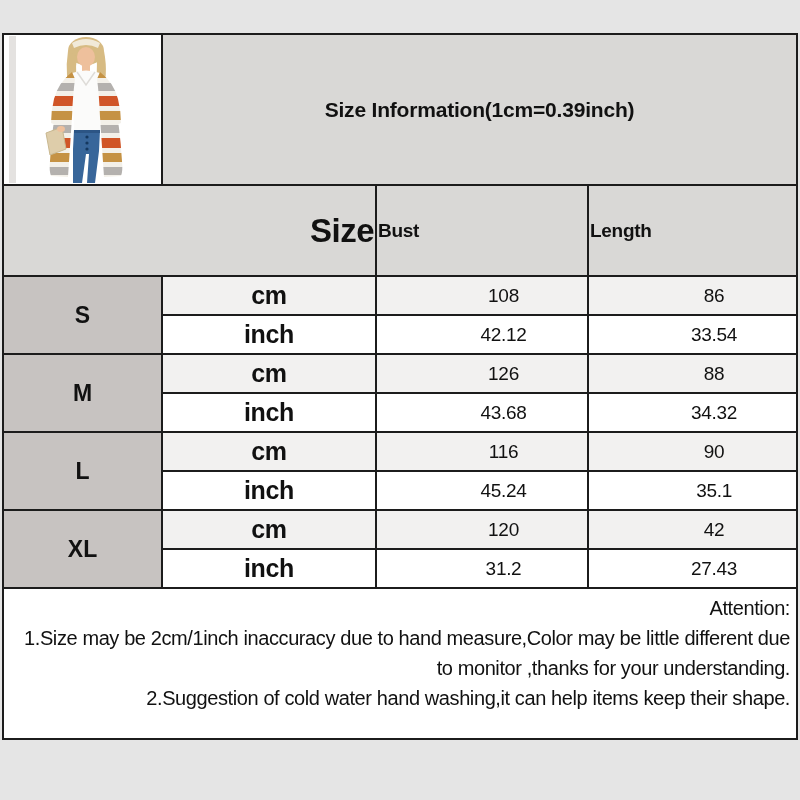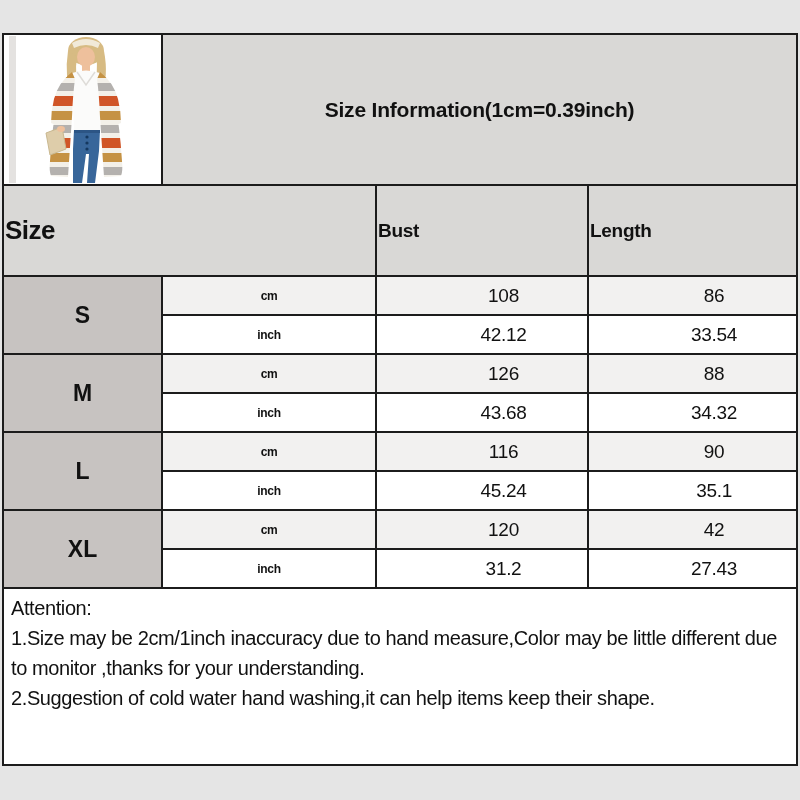--- a/index.html
+++ b/index.html
@@ -9,44 +9,44 @@
   }
   table.size-table {
     position: absolute; left: 2px; top: 33px;
     width: 794px; border-collapse: collapse; table-layout: fixed;
   }
   table.size-table td { border: 2px solid #1c1c1c; overflow: hidden; }
 
   .row-top      { height: 151px; }
   .row-header   { height: 91px; }
   .row-cm, .row-inch { height: 39px; }
-  .row-notes    { height: 177px; }
+  .row-notes    { height: 151px; text-align: right; }
 
   .cell-image   { background: #ffffff; padding: 0; vertical-align: top; }
   .cell-image svg { display: block; width: 100%; height: 149px; }
 
   .cell-title {
     background: #d9d8d6; text-align: center; vertical-align: middle;
     font-weight: bold; font-size: 21px; letter-spacing: -0.2px;
   }
   .cell-size-header {
-    background: #d9d8d6; text-align: left; vertical-align: middle;
-    font-weight: bold; font-size: 26px; letter-spacing: -0.5px;
+    background: #d9d8d6; text-align: right; vertical-align: middle;
+    font-weight: bold; font-size: 33px; letter-spacing: -0.5px;
   }
   .cell-col-header {
     background: #d9d8d6; text-align: left; vertical-align: middle;
     font-weight: bold; font-size: 19px; letter-spacing: -0.3px;
   }
   .cell-size-label {
     background: #c7c3c1; text-align: center; vertical-align: middle;
     font-weight: bold; font-size: 23px;
   }
   .cell-unit {
     text-align: center; vertical-align: middle;
-    font-weight: bold; font-size: 12px; letter-spacing: -0.3px;
+    font-weight: bold; font-size: 25px; letter-spacing: -0.3px;
   }
   .cell-val {
     text-align: center; vertical-align: middle;
     font-weight: 400; font-size: 19px; letter-spacing: -0.3px; padding-left: 44px;
   }
   .row-cm  .cell-unit, .row-cm  .cell-val { background: #f2f1f0; }
   .row-inch .cell-unit, .row-inch .cell-val { background: #ffffff; }
 
   .cell-notes {
     background: #ffffff; vertical-align: top;

